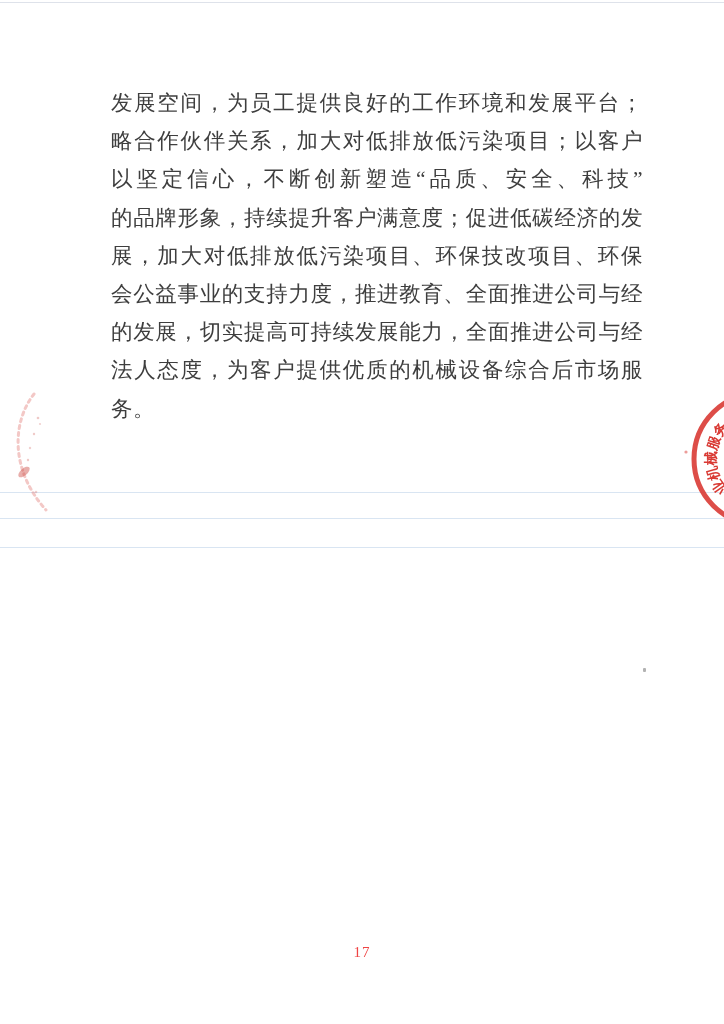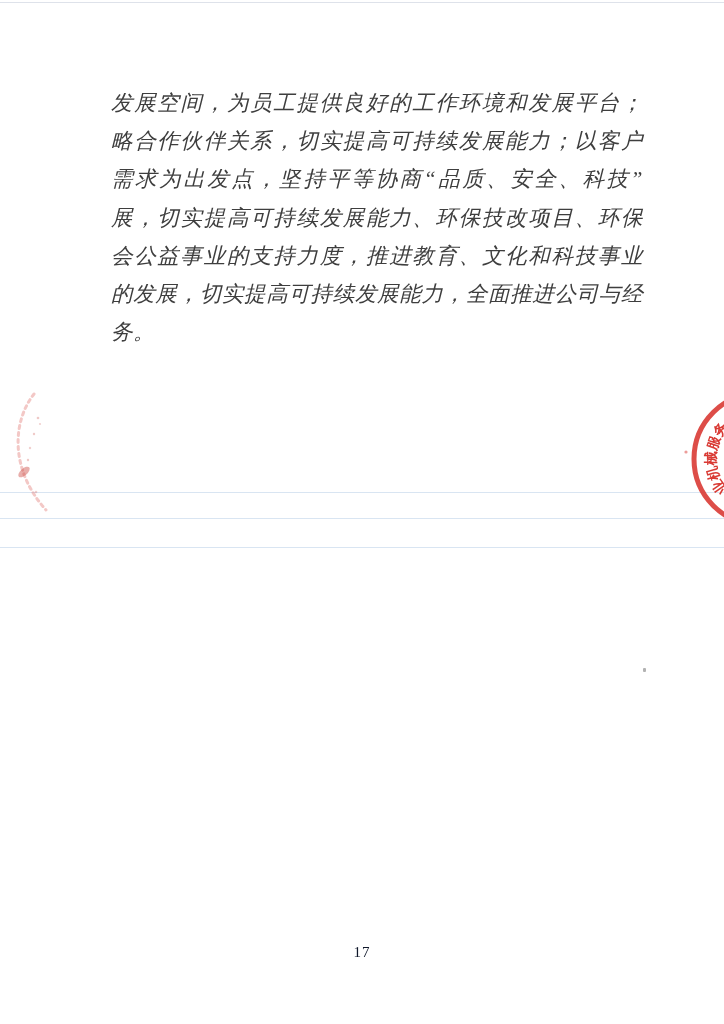--- a/index.html
+++ b/index.html
@@ -34,21 +34,20 @@
     font-size: 21.5px;
     line-height: 38.2px;
     letter-spacing: 0.5px;
   }
   .line {
     height: 38.2px;
     text-align: justify;
     text-align-last: justify;
     text-justify: inter-character;
     white-space: normal;
-    font-style: italic;
   }
   .line.last {
     text-align-last: left;
   }
   .scanline {
     position: absolute;
     left: 0;
     width: 724px;
     height: 1px;
     background: rgba(170, 198, 226, 0.45);
@@ -63,21 +62,21 @@
     border-radius: 1px;
     background: rgba(115, 115, 115, 0.55);
   }
   .page-number {
     position: absolute;
     top: 944px; left: 0;
     width: 724px;
     text-align: center;
     font-size: 15px;
     letter-spacing: 1px;
-    color: #0f172a;
+    color: #ef4444;
   }
   .seal-right {
     position: absolute;
     left: 684px; top: 392px;
     width: 40px; height: 136px;
   }
   .seal-left {
     position: absolute;
     left: 0px; top: 388px;
     width: 64px; height: 132px;
@@ -92,25 +91,27 @@
 </style>
 </head>
 <body>
 
 <div class="sheet">
 
   <div class="scan-edge-top"></div>
 
   <div class="doc-text">
     <div class="line">发展空间，为员工提供良好的工作环境和发展平台；</div>
-    <div class="line">略合作伙伴关系，切实提高可持续发展能力；以客户</div>
-    <div class="line">需求为出发点，坚持平等协商“品质、安全、科技”</div>
-    <div class="line">展，切实提高可持续发展能力、环保技改项目、环保</div>
-    <div class="line">会公益事业的支持力度，推进教育、文化和科技事业</div>
+    <div class="line">略合作伙伴关系，加大对低排放低污染项目；以客户</div>
+    <div class="line">以坚定信心，不断创新塑造“品质、安全、科技”</div>
+    <div class="line">的品牌形象，持续提升客户满意度；促进低碳经济的发</div>
+    <div class="line">展，加大对低排放低污染项目、环保技改项目、环保</div>
+    <div class="line">会公益事业的支持力度，推进教育、全面推进公司与经</div>
     <div class="line">的发展，切实提高可持续发展能力，全面推进公司与经</div>
+    <div class="line">法人态度，为客户提供优质的机械设备综合后市场服</div>
     <div class="line last">务。</div>
   </div>
 
   <div class="scanline l1"></div>
   <div class="scanline l2"></div>
   <div class="scanline l3"></div>
   <div class="speck"></div>
 
   <div class="seal-right">
     <svg width="40" height="136" viewBox="0 0 40 136">

